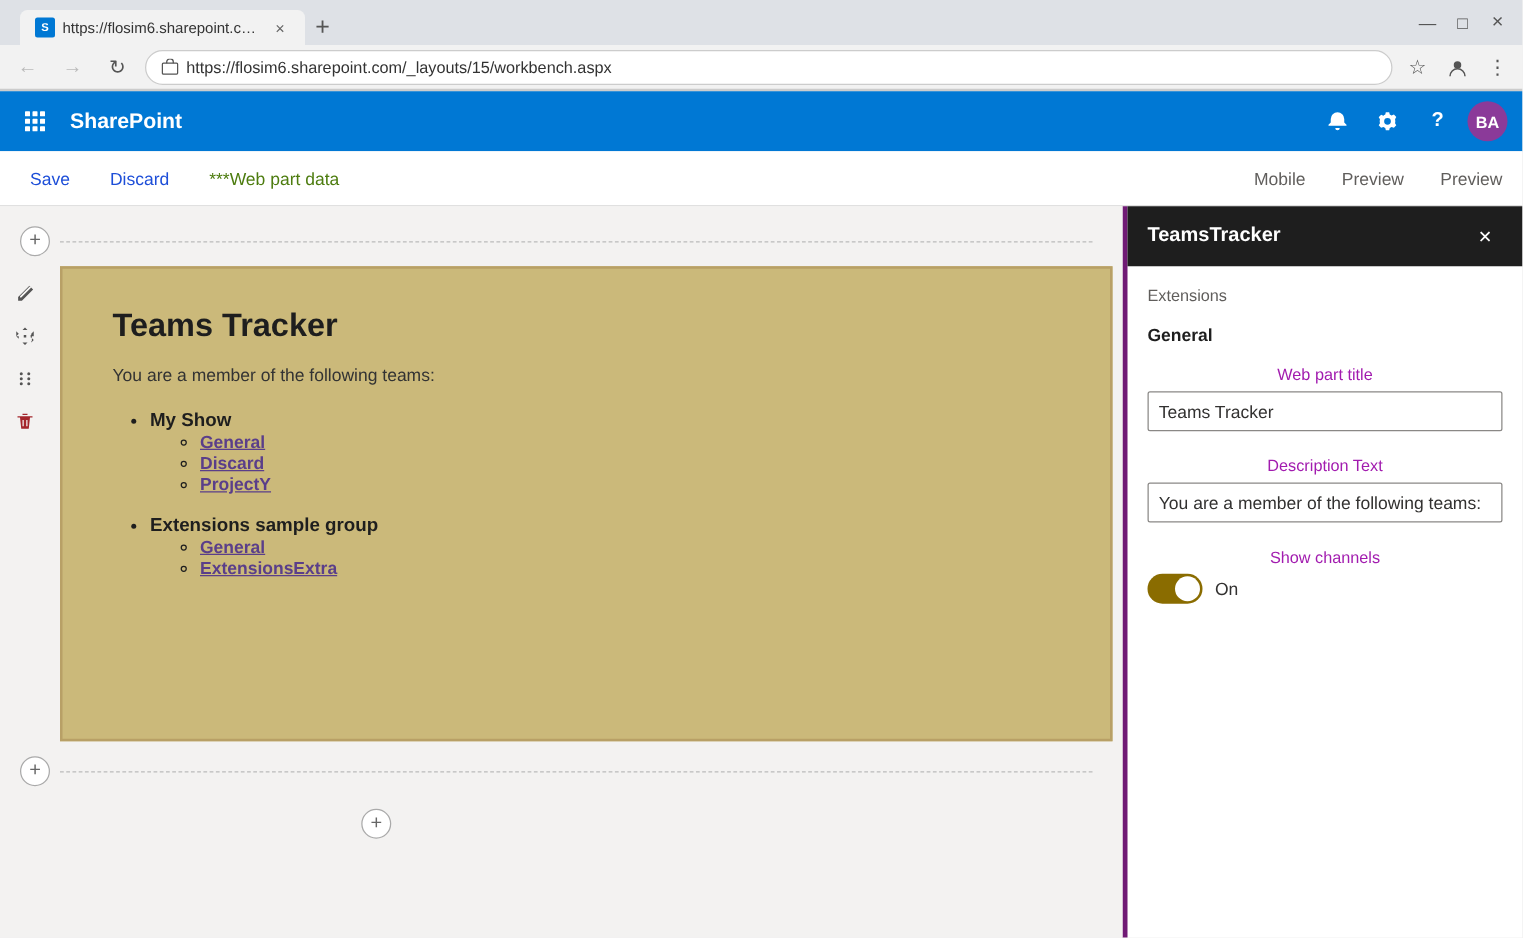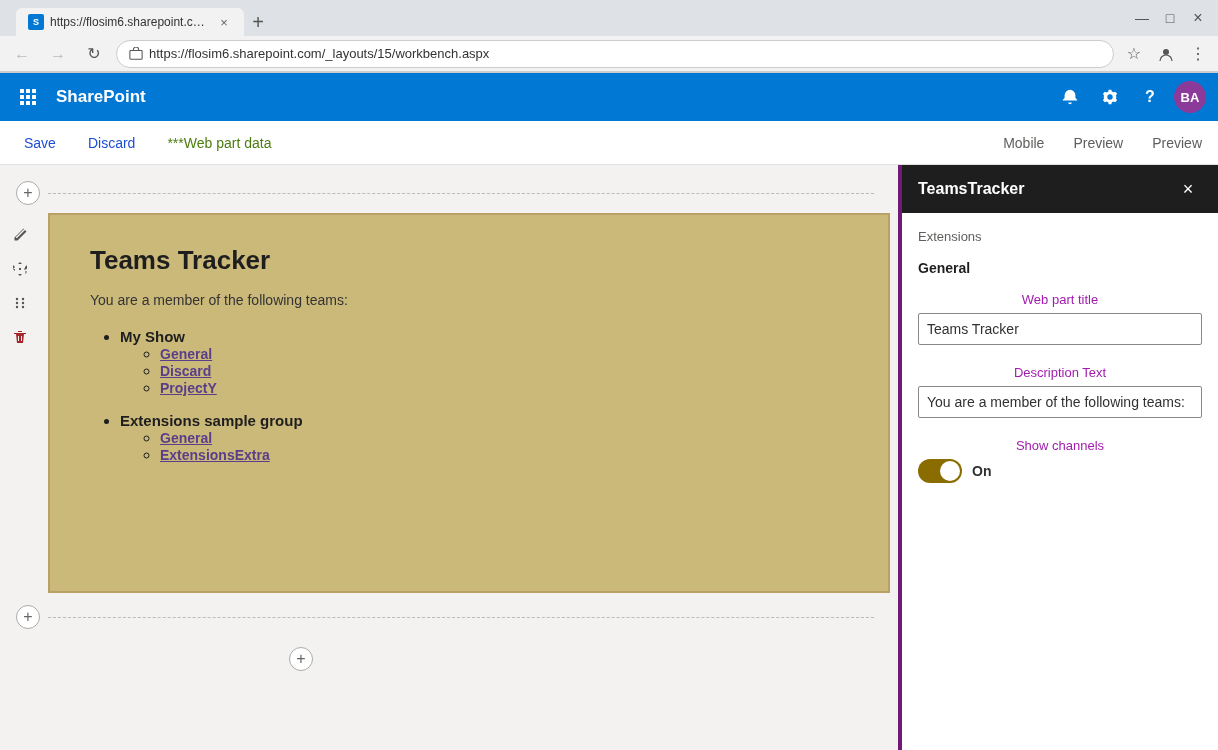--- a/index.html
+++ b/index.html
@@ -64,21 +64,21 @@
     .panel-close { width: 28px; height: 28px; display: flex; align-items: center; justify-content: center; cursor: pointer; color: white; font-size: 18px; border-radius: 3px; }
     .panel-body { padding: 16px; flex: 1; overflow-y: auto; }
     .panel-section-label { font-size: 13px; color: #605e5c; margin-bottom: 16px; }
     .panel-group-label { font-size: 14px; font-weight: 600; color: #1e1e1e; margin-bottom: 16px; }
     .field-group { margin-bottom: 20px; }
     .field-label { font-size: 13px; color: #a21caf; margin-bottom: 6px; text-align: center; }
     .field-label span { font-weight: 400; }
     .field-input { width: 100%; height: 32px; border: 1px solid #8a8886; border-radius: 2px; padding: 0 8px; font-size: 14px; color: #323130; outline: none; }
 
     
-    .toggle-row { display: flex; align-items: center; gap: 10px; margin-top: 4px; font-weight: bold; }
+    .toggle-row { display: flex; align-items: center; gap: 10px; margin-top: 4px; }
     .toggle-switch { width: 44px; height: 24px; border-radius: 12px; background: #8a6c00; position: relative; cursor: pointer; }
     .toggle-knob { width: 20px; height: 20px; border-radius: 50%; background: white; position: absolute; top: 2px; left: 22px; }
     .toggle-label { font-size: 14px; color: #323130; }
   </style>
 </head>
 <body>
 
 <div class="browser-chrome">
 
   <div class="browser-titlebar">

